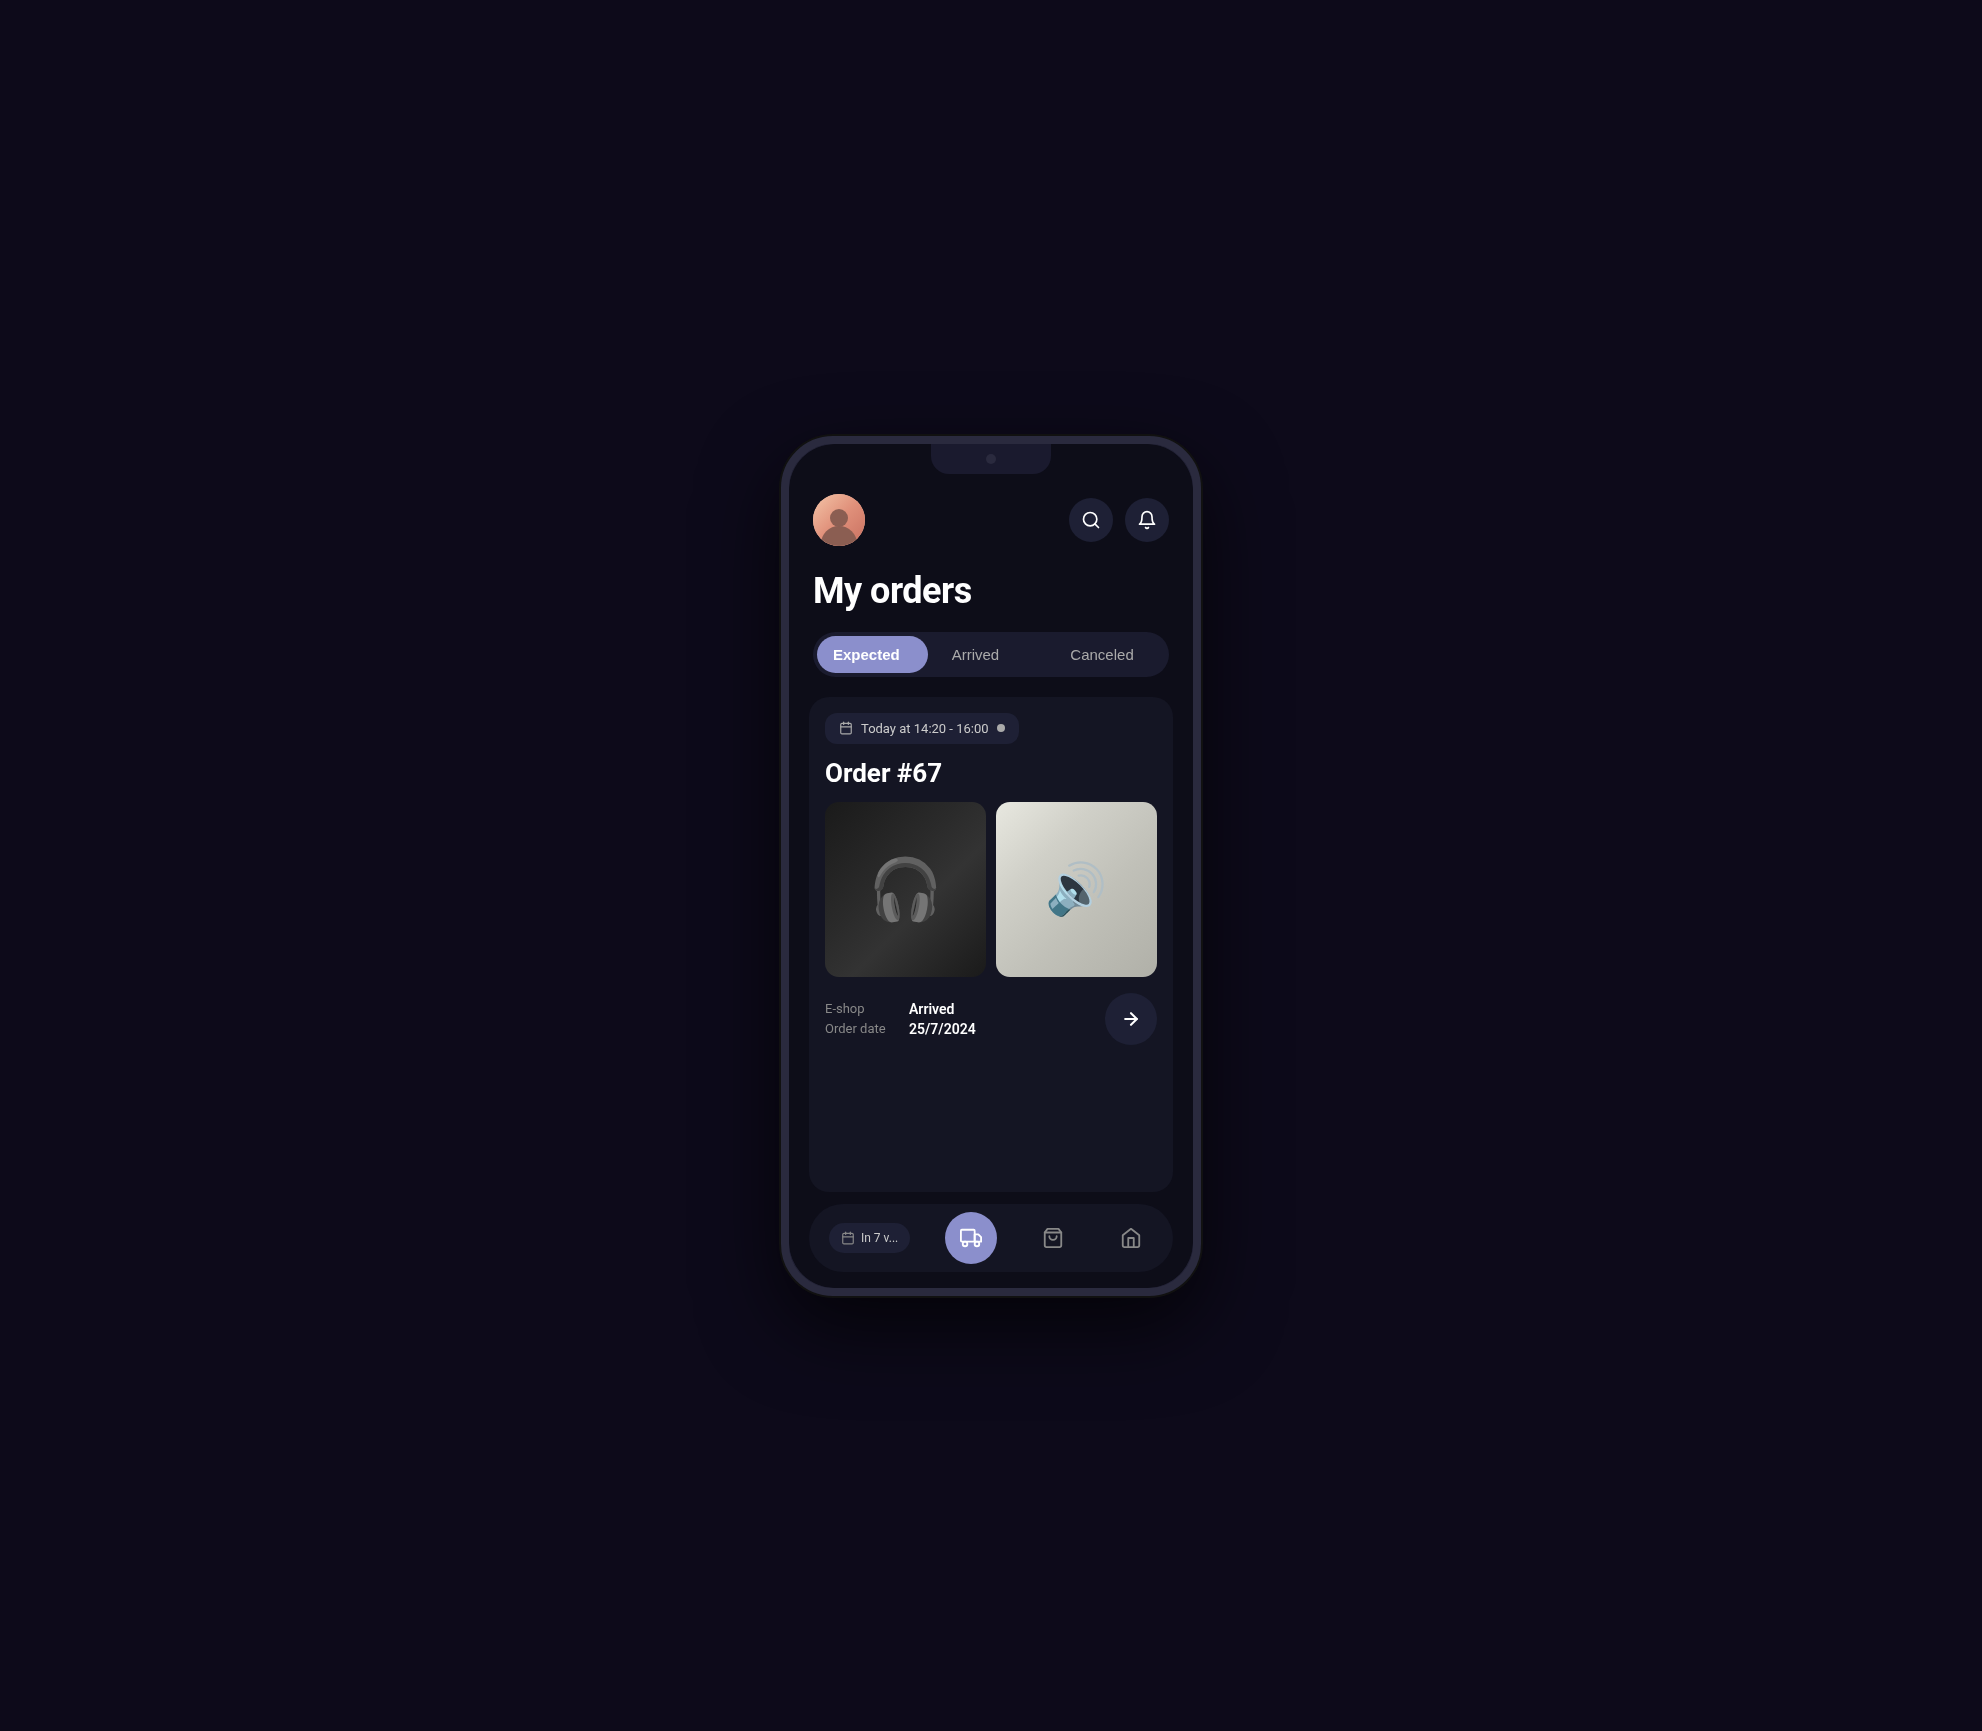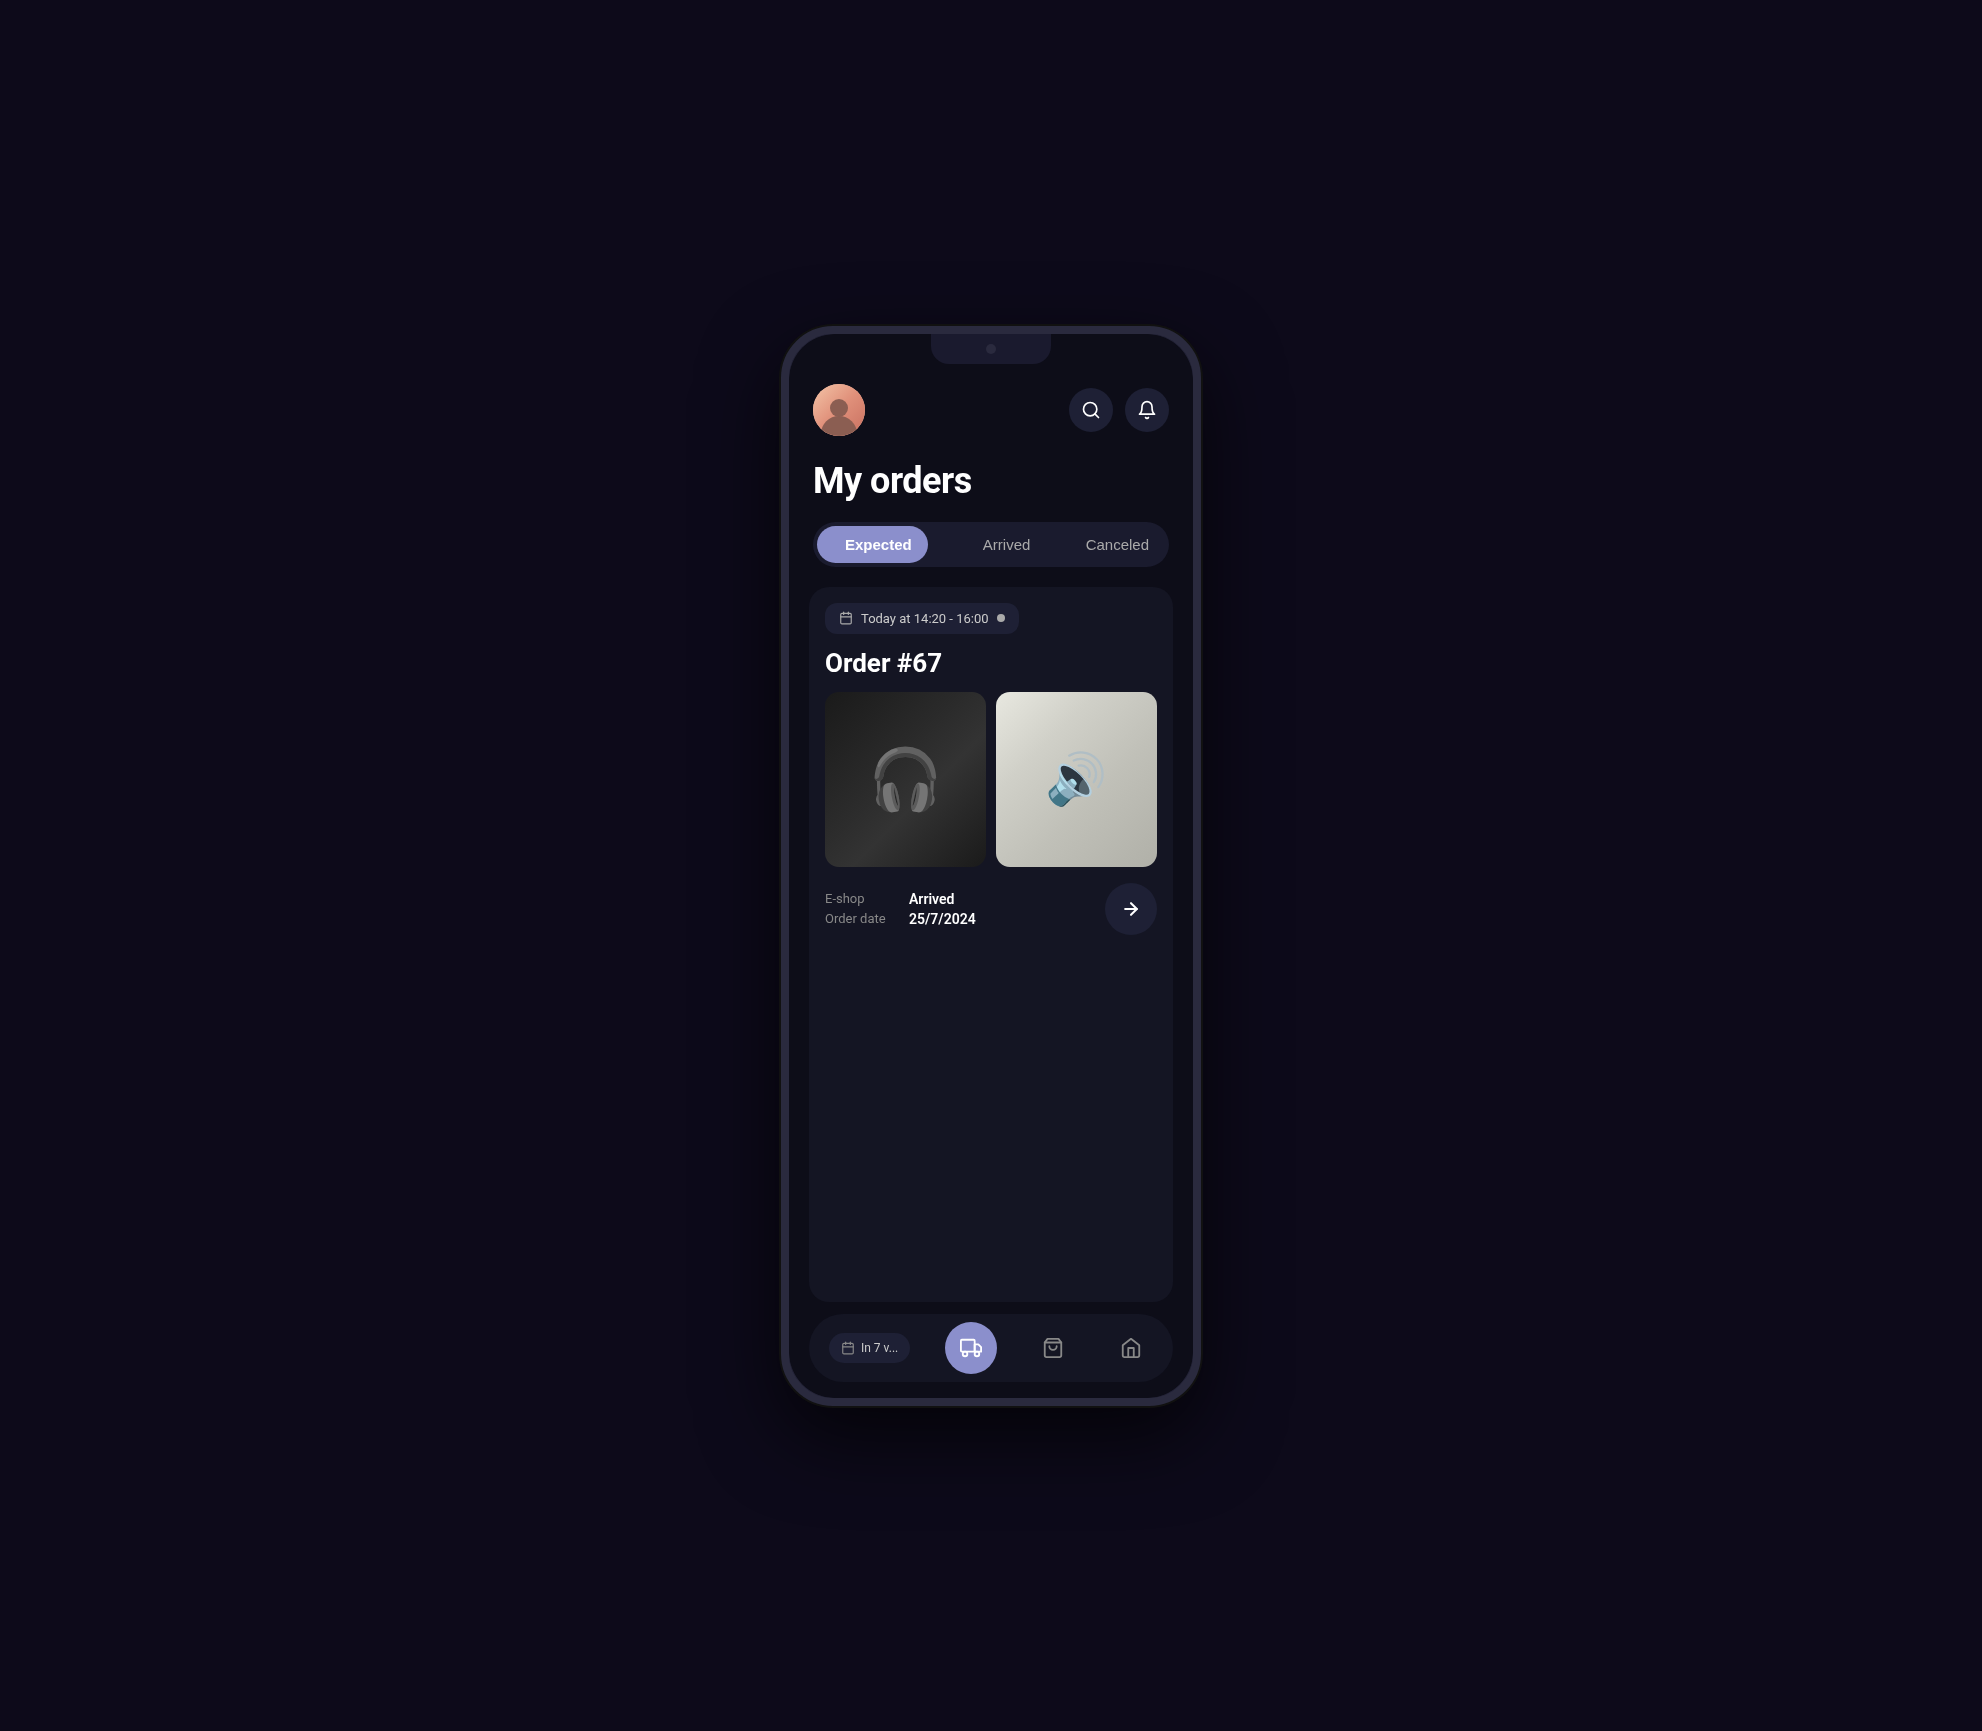--- a/index.html
+++ b/index.html
@@ -8,21 +8,21 @@
       background-color: #0d0a1a;
       display: flex;
       justify-content: center;
       align-items: center;
       min-height: 100vh;
       font-family: -apple-system, BlinkMacSystemFont, 'Segoe UI', Roboto, sans-serif;
     }
 
     .phone-outer {
       width: 420px;
-      height: 1080px;
+      height: 860px;
       background: #1a1a2e;
       border-radius: 52px;
       position: relative;
       border: 8px solid #2a2a3e;
       box-shadow:
         0 0 0 2px #111,
         0 30px 80px rgba(0,0,0,0.7),
         inset 0 0 0 1px rgba(255,255,255,0.05);
       overflow: hidden;
     }
@@ -194,21 +194,21 @@
     }
 
     .tab {
       flex: 1;
       padding: 10px 16px;
       border-radius: 50px;
       font-size: 15px;
       font-weight: 500;
       cursor: pointer;
       border: none;
-      text-align: right;
+      text-align: left;
       color: #aaa;
       background: transparent;
     }
 
     .tab.active {
       background: #8b8fcc;
       color: white;
       font-weight: 600;
     }
 

